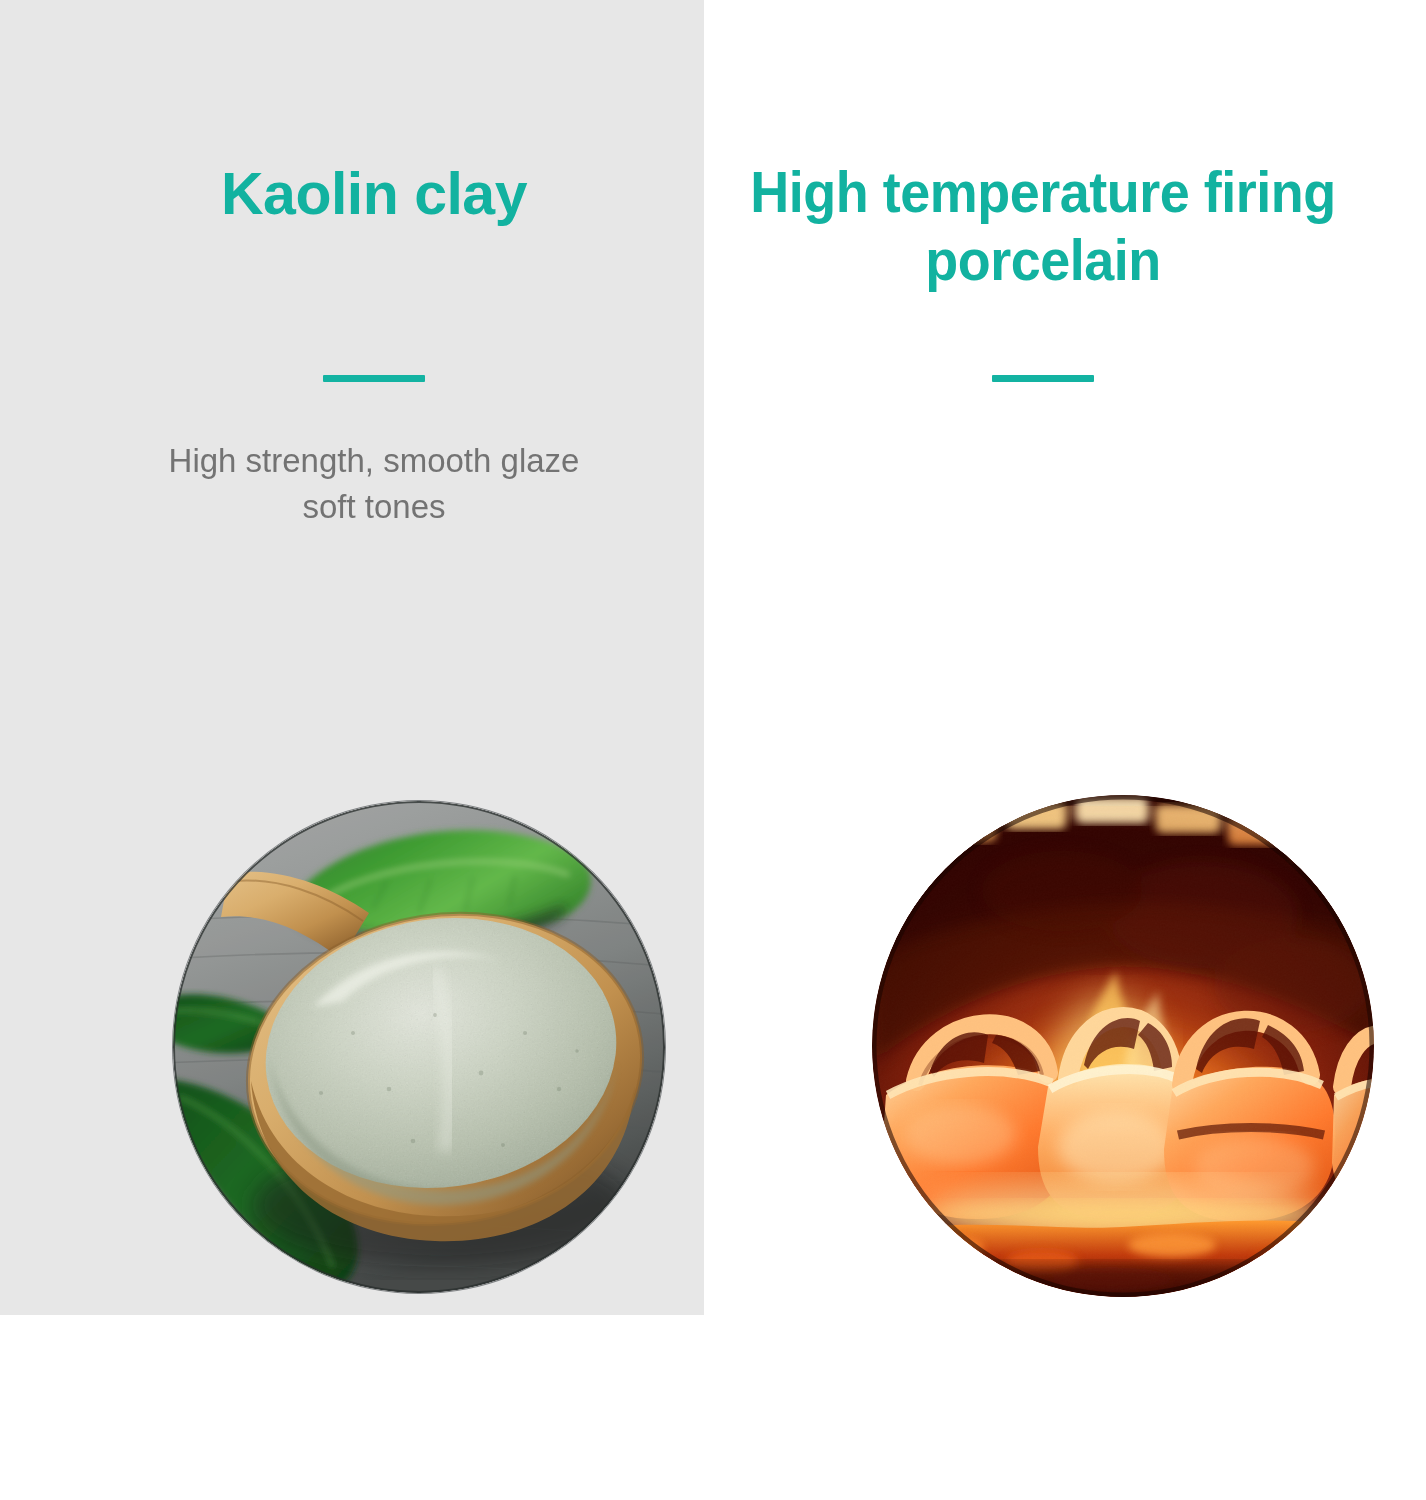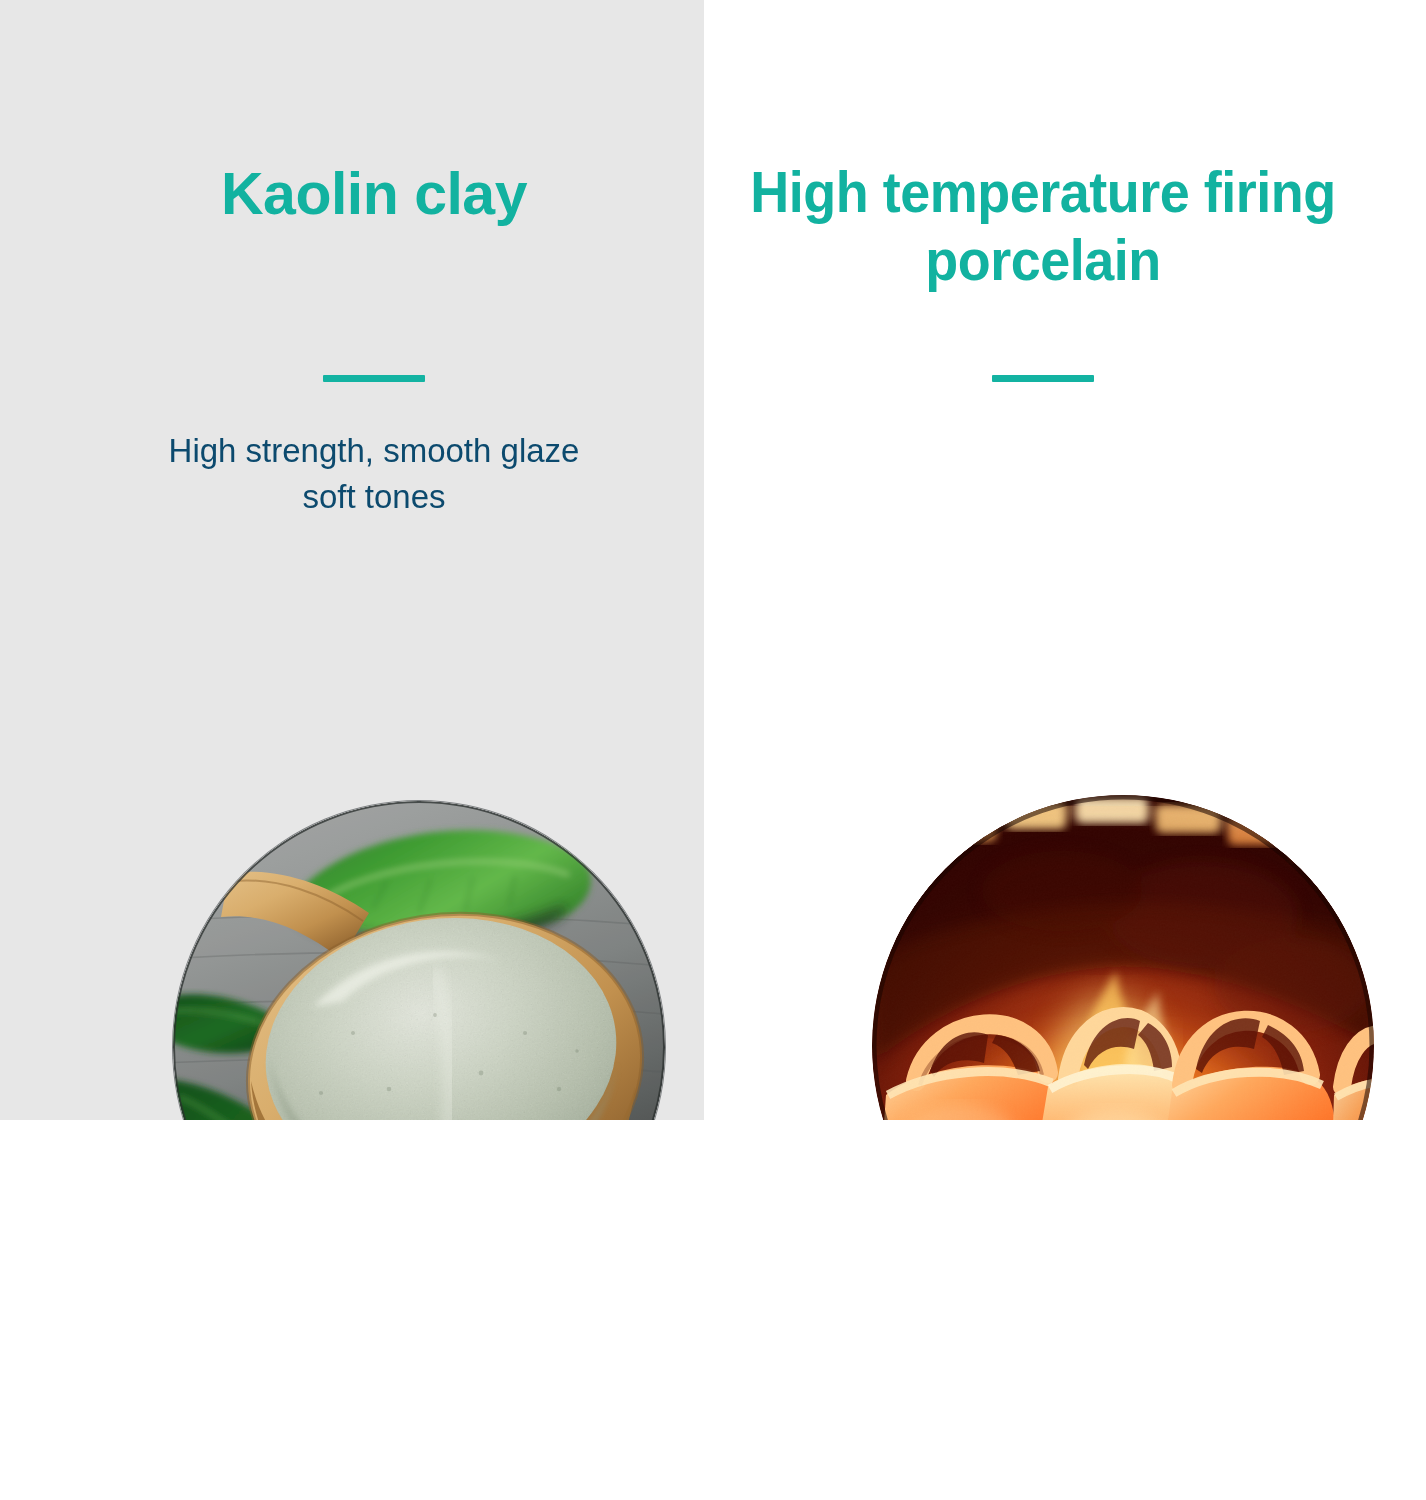--- a/index.html
+++ b/index.html
@@ -18,21 +18,21 @@
     width: 1426px;
     height: 1500px;
     background: #ffffff;
     overflow: hidden;
   }
 
   
   .panel {
     position: absolute;
     top: 0;
-    height: 1120px;
+    height: 1315px;
     overflow: hidden;
   }
   .panel-left {
     left: 0;
     width: 748px;
     background: #e7e7e7;
   }
   .panel-right {
     left: 704px;
     width: 678px;
@@ -81,24 +81,24 @@
     background: #13B3A2;
     border-radius: 1px;
   }
 
   
   .body-copy {
     position: absolute;
     left: 0;
     right: 0;
     text-align: center;
-    color: #0c4a6e;
+    color: #737373;
     font-size: 33px;
     line-height: 1.38;
-    margin: 0;
+    margin: 10px;
     white-space: pre-line;
   }
   .panel-left .body-copy {
     top: 428px;
     padding: 0 96px;
   }
   .panel-right .body-copy {
     top: 428px;
     padding: 0 16px;
     text-align: left;

